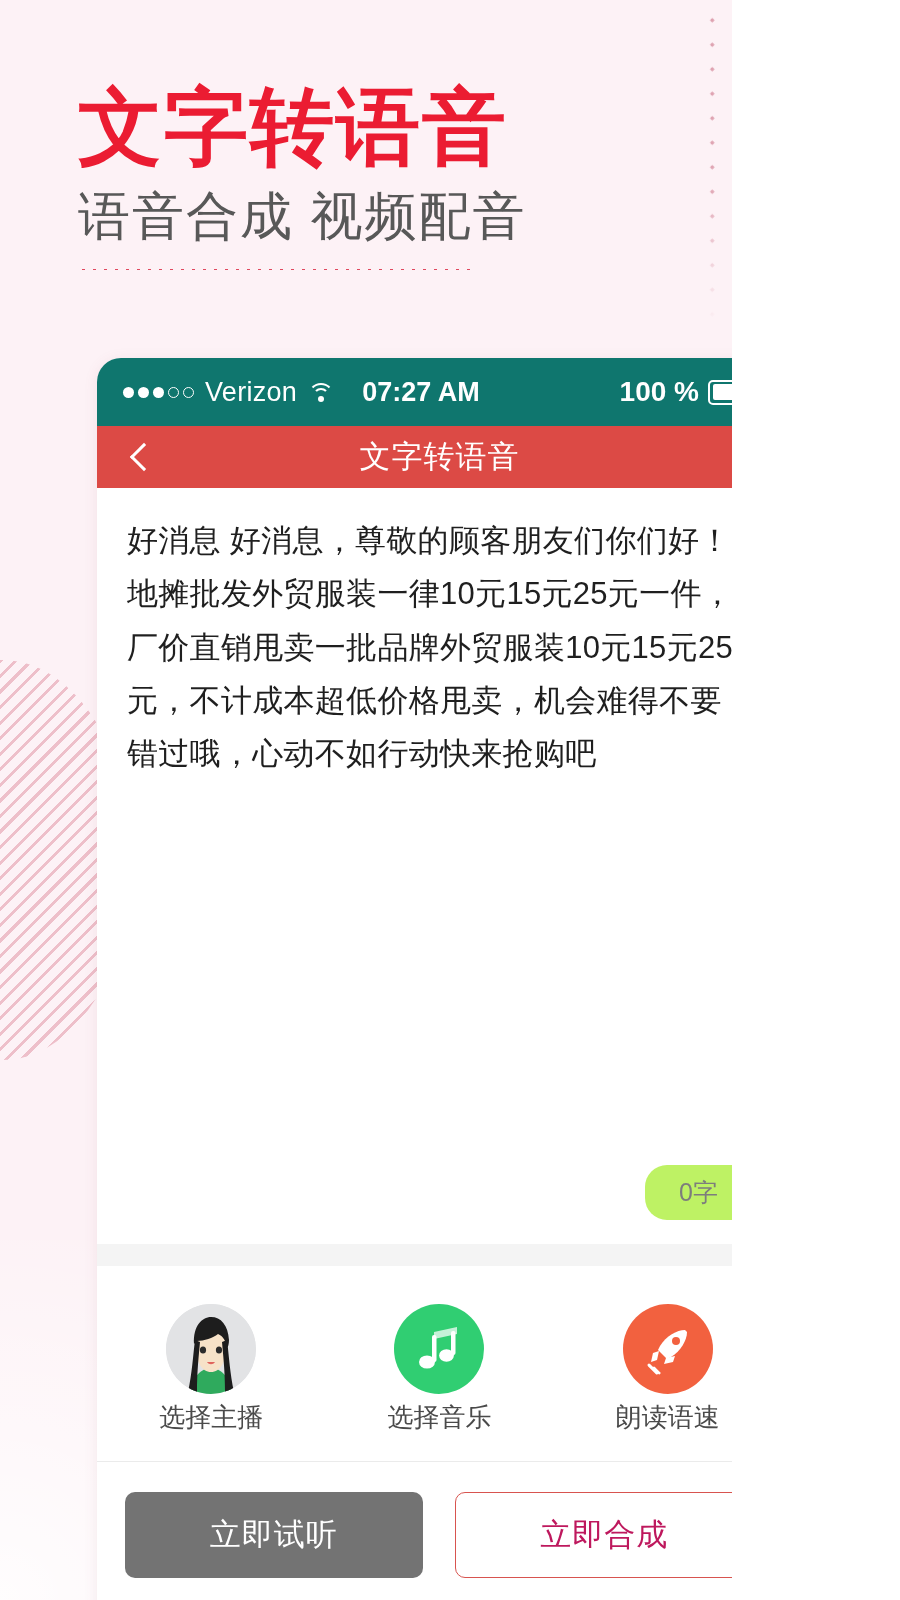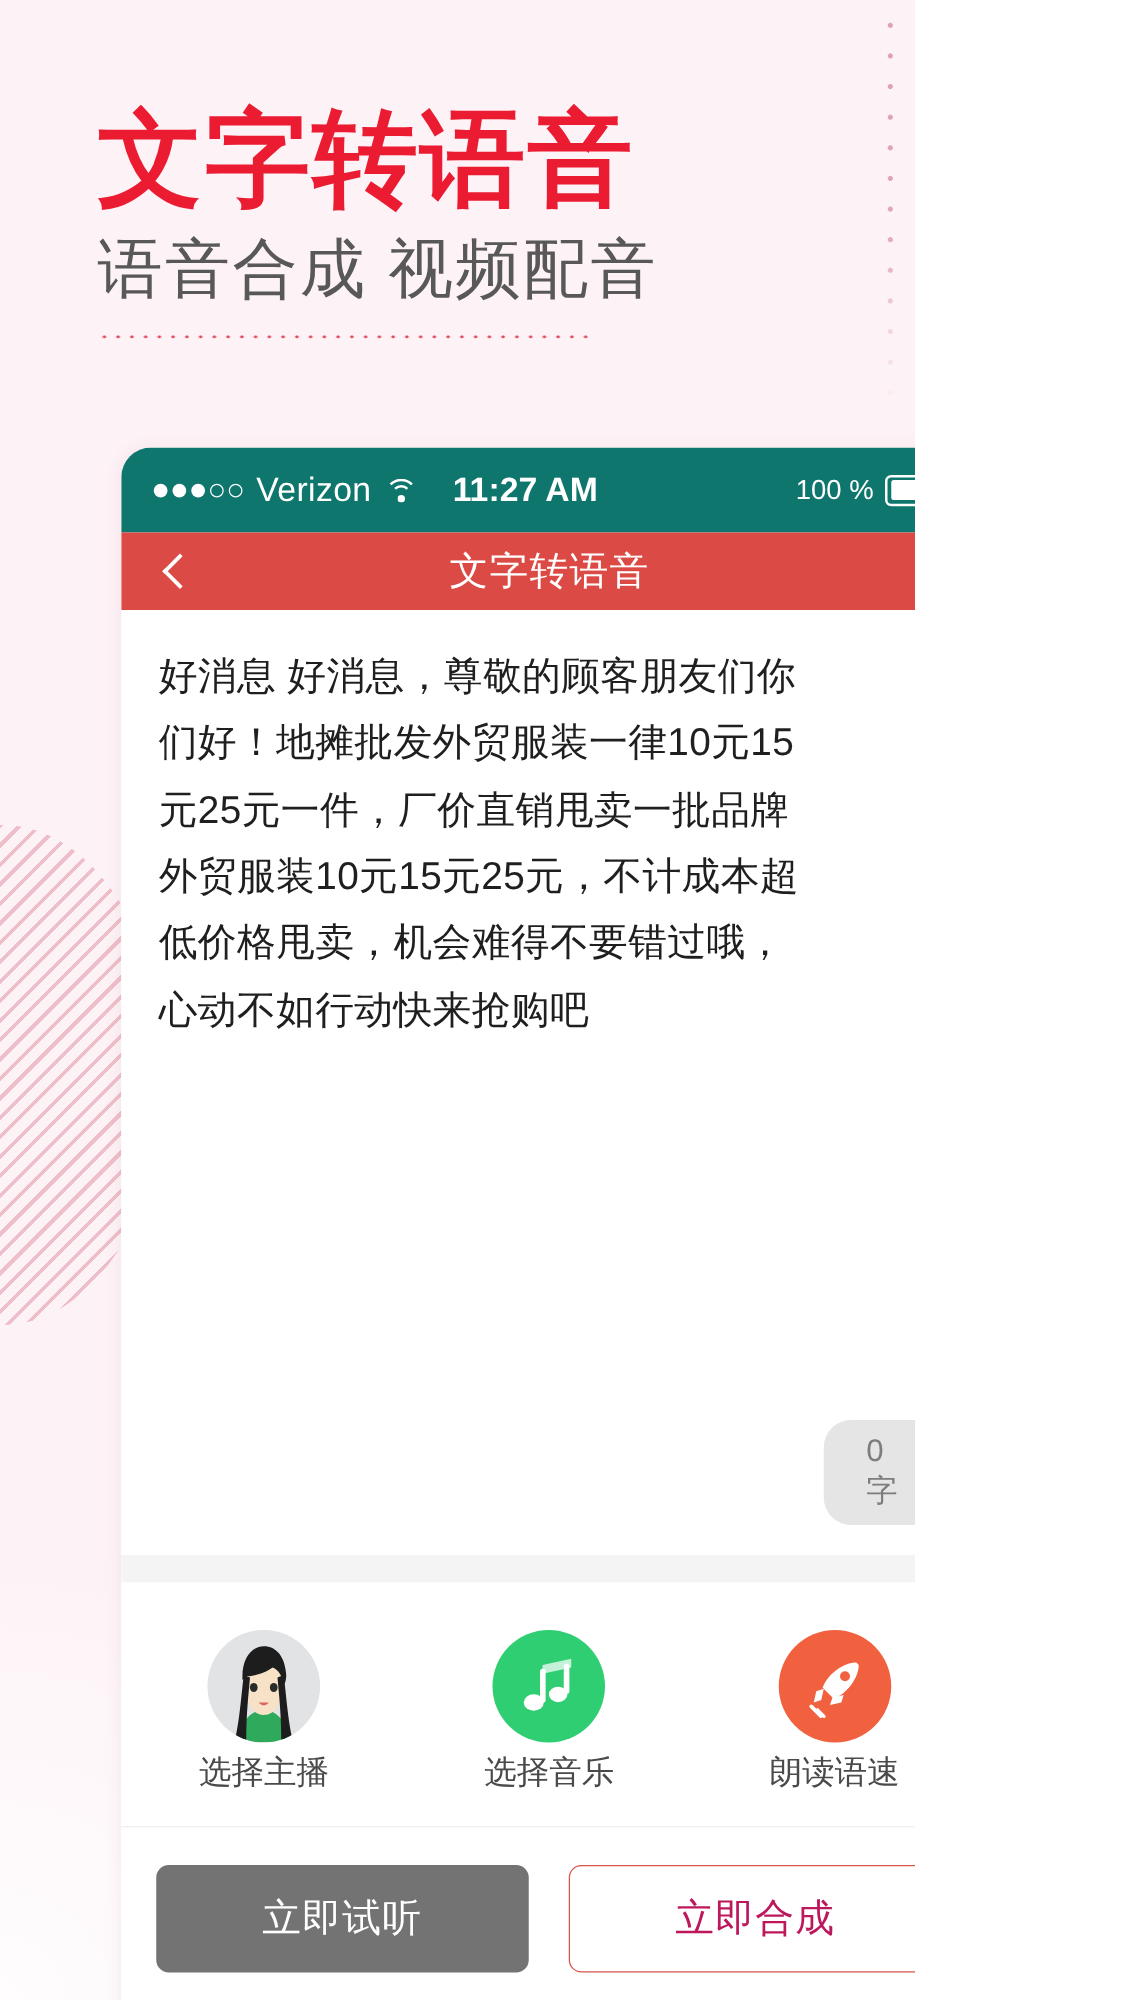--- a/index.html
+++ b/index.html
@@ -123,21 +123,21 @@
     border:2.4px solid #fff; border-bottom-color:transparent;
     border-left-color:transparent; border-right-color:transparent;
     border-radius:50%;
   }
   .wifi span.a { width:26px; height:26px; top:1px; }
   .wifi span.b { width:16px; height:16px; top:6px; }
   .wifi-dot { position:absolute; left:50%; transform:translateX(-50%); bottom:0; width:6px; height:6px; background:#fff; border-radius:50%; }
 
   .sb-time { margin-left:28px; font-size:27px; }
   .sb-right { margin-left:auto; display:flex; align-items:center; gap:9px; }
-  .batt-pct { font-size:22px; font-weight:normal; }
+  .batt-pct { font-size:28px; font-weight:bold; }
   .batt {
     width:52px; height:25px; border:2.4px solid #fff; border-radius:5px;
     position:relative; padding:2.5px;
   }
   .batt::after {
     content:""; position:absolute; right:-7px; top:50%; transform:translateY(-50%);
     width:4px; height:10px; background:#fff; border-radius:0 2px 2px 0;
   }
   .batt i { display:block; width:100%; height:100%; background:#fff; border-radius:2px; }
 
@@ -161,38 +161,38 @@
     font-size:31px; letter-spacing:1px; pointer-events:none;
   }
 
   
   .editor {
     flex:1;
     background:#fff;
     position:relative;
     padding:26px 30px 0 30px;
     display:flex;
-    flex-direction:row;
+    flex-direction:column;
     min-height:0;
   }
   .editor-text {
     font-size:31px;
     line-height:1.72;
     color:#1f1f1f;
     letter-spacing:.3px;
     white-space:pre-wrap;
     word-break:break-all;
   }
   .counter-row {
     margin-top:auto;
     display:flex; justify-content:flex-end;
     padding-bottom:24px;
   }
   .counter {
-    background:#e5e5e5;
+    background:#bef264;
     color:#7d7d7d;
     font-size:25px;
     border-radius:22px;
     padding:11px 34px;
   }
 
   .band { height:22px; background:#f4f4f4; flex:none; }
 
   
   .options {
@@ -260,21 +260,21 @@
             <i class="hollow"></i>
             <i class="hollow"></i>
         </span>
         <span class="carrier">Verizon</span>
         <span class="wifi">
           <span class="a"></span>
             <span class="b"></span>
             <span class="wifi-dot"></span>
         </span>
       </div>
-      <div class="sb-time">11:27 AM</div>
+      <div class="sb-time">07:27 AM</div>
       <div class="sb-right">
         <span class="batt-pct">100 %</span>
         <span class="batt">
             <i></i>
           </span>
       </div>
     </div>
 
     <div class="navbar">
       <div class="nav-back"></div>

